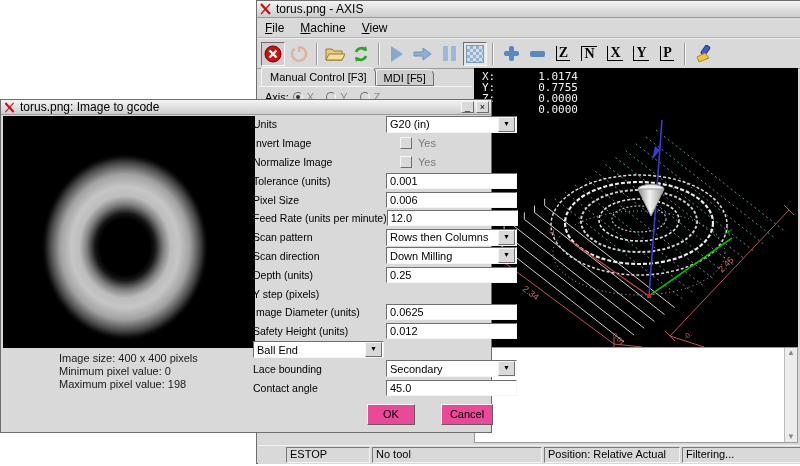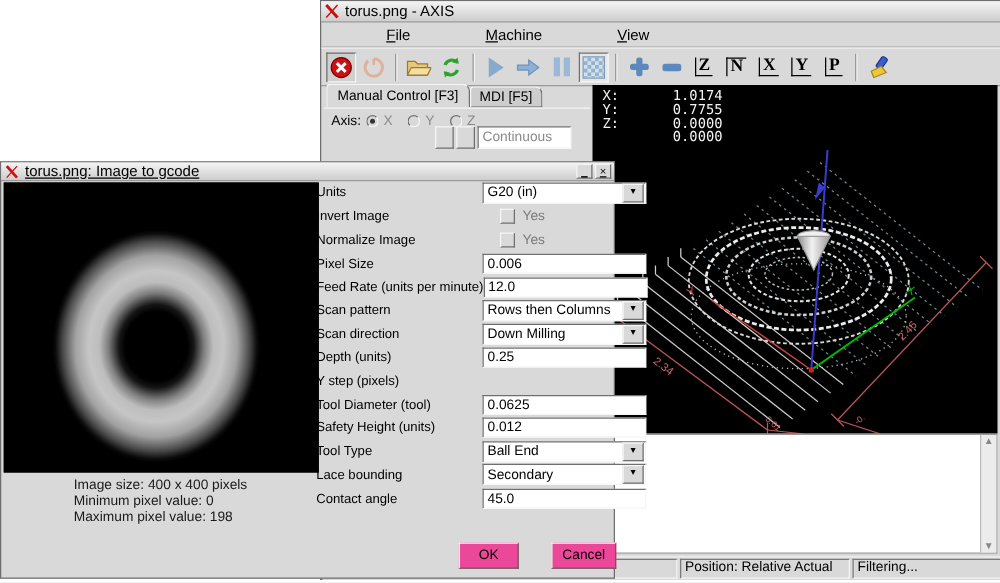--- a/index.html
+++ b/index.html
@@ -10,21 +10,21 @@
   .titlebar{height:16px;background:linear-gradient(#f4f4f4,#cdcdcd);display:flex;align-items:center;
             border-bottom:1px solid #9a9a9a;padding:0 2px;}
   .title-text{font-size:12px;margin-left:4px;white-space:nowrap;}
   .tb-btn{width:13px;height:12px;background:#d9d9d9;border-top:1px solid #f6f6f6;border-left:1px solid #f6f6f6;
           border-right:1px solid #6f6f6f;border-bottom:1px solid #6f6f6f;font-size:9px;line-height:10px;
           text-align:center;margin-left:2px;box-sizing:border-box;flex:none;}
   .spacer{flex:1;}
   .xicon{width:13px;height:12px;flex:none;}
   
   .menubar{display:flex;align-items:center;height:19px;font-size:12px;border-bottom:1px solid #b5b5b5;}
-  .menu-item{padding:1px 8px;margin-left:44px;}
+  .menu-item{padding:1px 8px;}
   .menu-item::first-letter{text-decoration:underline;}
   .toolbar{display:flex;align-items:center;height:29px;border-top:1px solid #f0f0f0;
            border-bottom:1px solid #9a9a9a;padding-left:3px;}
   .tool-btn{width:24px;height:24px;display:flex;align-items:center;justify-content:center;
             margin:0 1px;border:1px solid transparent;box-sizing:border-box;flex:none;}
   .tool-btn.pressed{border-top:1px solid #6f6f6f;border-left:1px solid #6f6f6f;
                     border-bottom:1px solid #f6f6f6;border-right:1px solid #f6f6f6;background:#cfcfcf;}
   .tool-btn.toggled{border-top:1px solid #6f6f6f;border-left:1px solid #6f6f6f;
                     border-bottom:1px solid #f6f6f6;border-right:1px solid #f6f6f6;background:#e6e6e6;}
   .tsep{width:0;height:22px;border-left:1px solid #9a9a9a;border-right:1px solid #f5f5f5;margin:0 4px;flex:none;}
@@ -335,21 +335,21 @@
     </div>
 
     <div class="statusbar">
       <div class="status-cell" style="width:84px;margin-left:28px;">ESTOP</div>
       <div class="status-cell" style="width:170px;">No tool</div>
       <div class="status-cell" style="width:136px;">Position: Relative Actual</div>
       <div class="status-cell" style="flex:1;">Filtering...</div>
     </div>
   </div>
 
-  <div class="win" id="dlg" style="left:0;top:129px;width:492px;height:334px;z-index:10;text-decoration:underline;">
+  <div class="win" id="dlg" style="left:0;top:99px;width:492px;height:334px;z-index:10;">
     <div class="titlebar" style="height:14px;">
       <svg class="xicon" viewBox="0 0 13 12" style="height:11px">
         <path d="M2 1 L11 11" stroke="#cc1111" stroke-width="2.4"></path>
         <path d="M11 1 L2 11" stroke="#cc1111" stroke-width="1.2"></path>
       </svg>
       <span class="title-text">torus.png: Image to gcode</span>
       <span class="spacer"></span>
       <div class="tb-btn">_</div>
       <div class="tb-btn">×</div>
     </div>
@@ -381,20 +381,26 @@
           </div>
       </div>
       <div class="frow">
         <span class="flabel">Normalize Image</span>
         <div class="fctrl">
             <span class="cb"></span>
           <span class="cb-label">Yes</span>
           </div>
       </div>
       <div class="frow">
+        <span class="flabel">Tolerance (units)</span>
+        <div class="fctrl">
+            <input class="entry" readonly="" value="0.001" style="">
+          </div>
+      </div>
+      <div class="frow">
         <span class="flabel">Pixel Size</span>
         <div class="fctrl">
             <input class="entry" readonly="" value="0.006" style="">
           </div>
       </div>
       <div class="frow">
         <span class="flabel">Feed Rate (units per minute)</span>
         <div class="fctrl">
             <input class="entry" readonly="" value="12.0" style="">
           </div>
@@ -420,33 +426,32 @@
       <div class="frow">
         <span class="flabel">Depth (units)</span>
         <div class="fctrl">
             <input class="entry" readonly="" value="0.25" style="">
           </div>
       </div>
       <div class="frow">
         <span class="flabel">Y step (pixels)</span>
       </div>
       <div class="frow">
-        <span class="flabel">Tool Diameter (tool)</span>
+        <span class="flabel">Image Diameter (units)</span>
         <div class="fctrl">
             <input class="entry" readonly="" value="0.0625" style="">
           </div>
       </div>
       <div class="frow">
         <span class="flabel">Safety Height (units)</span>
         <div class="fctrl">
             <input class="entry" readonly="" value="0.012" style="">
           </div>
       </div>
       <div class="frow">
-        <span class="flabel">Tool Type</span>
         <div class="fctrl">
             <div class="combo">
           <span class="combo-val">Ball End</span>
           <span class="combo-arrow">▼</span>
             </div>
           </div>
       </div>
       <div class="frow">
         <span class="flabel">Lace bounding</span>
         <div class="fctrl">

